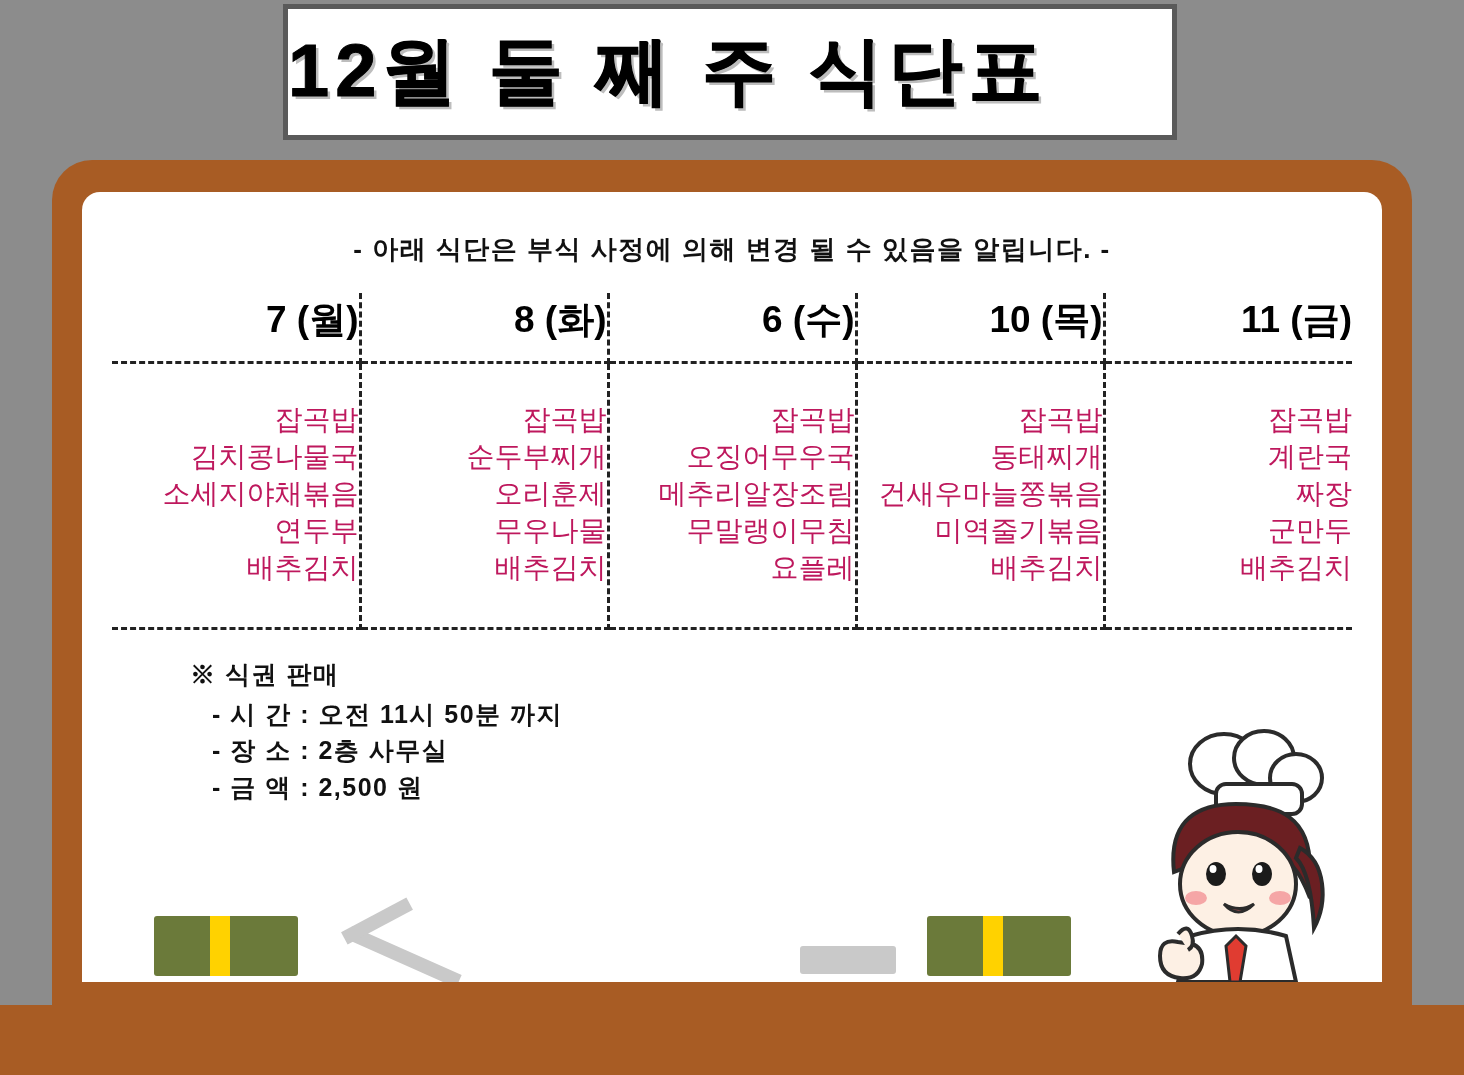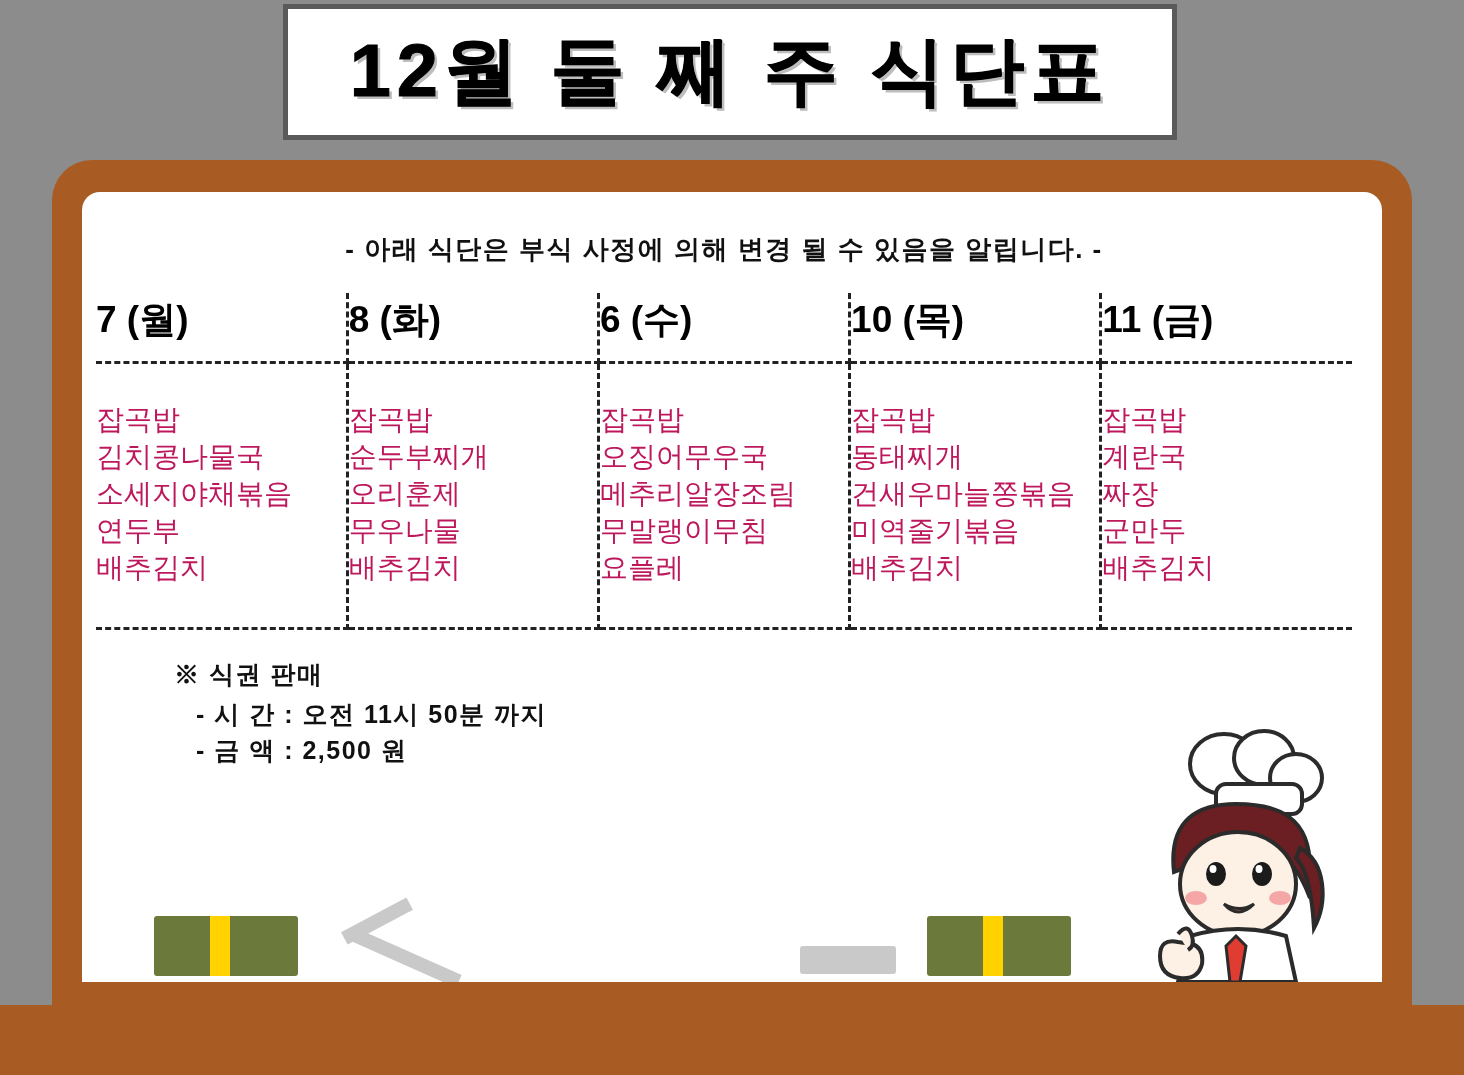--- a/index.html
+++ b/index.html
@@ -20,21 +20,21 @@
     position: absolute;
     left: 283px;
     top: 4px;
     width: 894px;
     height: 136px;
     background: #ffffff;
     border: 5px solid #5a5a5a;
     box-sizing: border-box;
     display: flex;
     align-items: center;
-    justify-content: center;
+    justify-content: flex-start;
   }
   .title-text {
     font-family: "Liberation Sans", sans-serif;
     font-size: 74px;
     font-weight: bold;
     letter-spacing: 6px;
     color: #000000;
     -webkit-text-stroke: 1px #000;
     text-shadow: 3px 3px 0 #bdbdbd;
     white-space: nowrap;
@@ -53,21 +53,21 @@
     box-sizing: border-box;
     padding: 32px 30px 0 30px;
   }
   .board-inner {
     position: relative;
     width: 100%;
     height: 790px;
     background: #ffffff;
     border-radius: 18px 18px 0 0;
     box-sizing: border-box;
-    padding: 18px 30px 0 14px;
+    padding: 18px 30px 0 30px;
     overflow: hidden;
   }
 
   
   .board-ledge {
     position: absolute;
     left: 0;
     top: 1005px;
     width: 1464px;
     height: 70px;
@@ -85,21 +85,21 @@
   }
 
   
   .menu-table {
     width: 100%;
     border-collapse: collapse;
     table-layout: fixed;
   }
   .menu-table th,
   .menu-table td {
-    text-align: left;
+    text-align: right;
     vertical-align: top;
     border-left: 3px dashed #222;
     border-right: 3px dashed #222;
   }
   .menu-table th:first-child,
   .menu-table td:first-child {
     border-left: none;
   }
   .menu-table th:last-child,
   .menu-table td:last-child {
@@ -251,20 +251,21 @@
             <span class="menu-item">군만두</span>
             <span class="menu-item">배추김치</span>
           </td>
         </tr>
       </tbody>
     </table>
 
     <div class="notes">
       <div class="note-head">※ 식권 판매</div>
       <div class="note-line">- 시 간 : 오전 11시 50분 까지</div>
+      <div class="note-line">- 장 소 : 2층 사무실</div>
       <div class="note-line">- 금 액 : 2,500 원</div>
     </div>
 
     <div class="eraser eraser-left"></div>
     <div class="eraser eraser-right"></div>
     <div class="chalk"></div>
     <div class="pointer"></div>
     <div class="pointer2"></div>
 
     <svg class="chef" viewBox="0 0 260 260">

